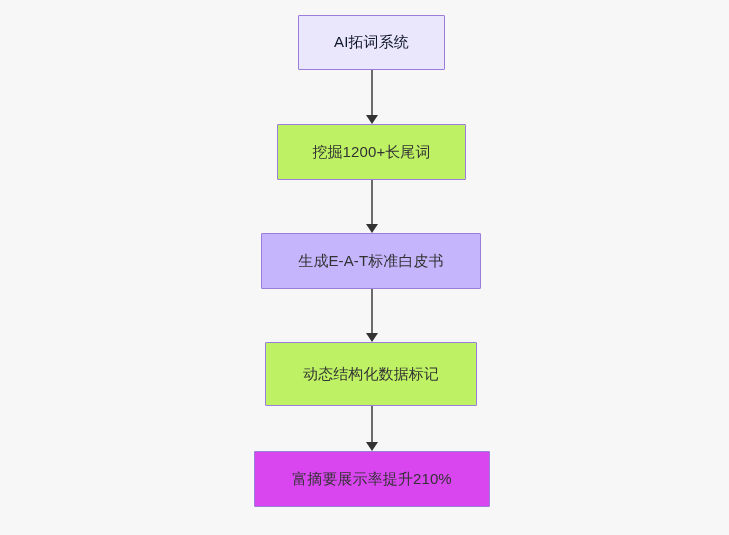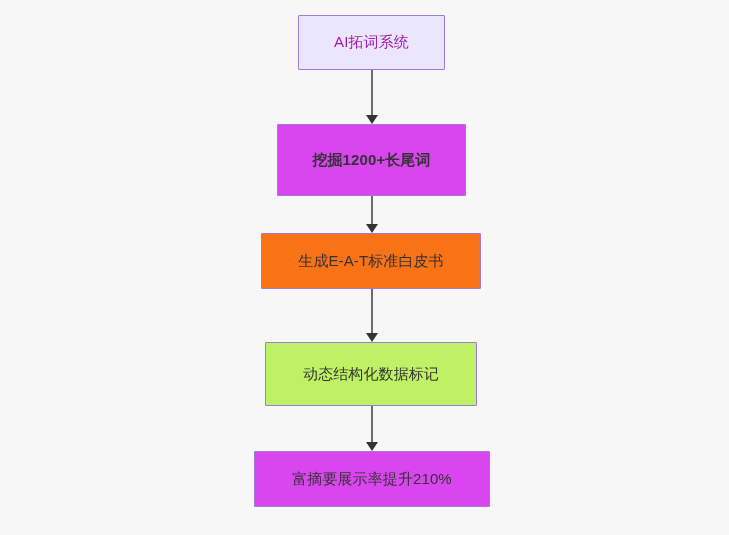--- a/index.html
+++ b/index.html
@@ -74,26 +74,26 @@
   <div class="edge-connector" id="edge-2" style="left: 371px; top: 289px; width: 2px; height: 53px;">
     <div class="edge-line" style="height: 46px; background: rgb(107, 107, 107);"></div>
     <div class="edge-arrowhead" style="top: 44px; border-top-color: rgb(51, 51, 51);"></div>
   </div>
   <div class="edge-connector" id="edge-3" style="left: 371px; top: 397px; width: 2px; height: 54px;">
     <div class="edge-line" style="height: 47px; background: rgb(107, 107, 107);"></div>
     <div class="edge-arrowhead" style="top: 45px; border-top-color: rgb(51, 51, 51);"></div>
   </div>
 
   <div class="node-box" id="node-0" style="left: 298px; top: 15px; width: 147px; height: 55px; background: rgb(234, 231, 252); border-color: rgb(154, 124, 219);">
-    <span class="node-label" style="color: #a21caf;">AI拓词系统</span>
+    <span class="node-label" style="color: #0f172a;">AI拓词系统</span>
   </div>
-  <div class="node-box" id="node-1" style="left: 277px; top: 124px; width: 189px; height: 72px; background: #d946ef; border-color: rgb(154, 124, 219); font-weight: bold;">
+  <div class="node-box" id="node-1" style="left: 277px; top: 124px; width: 189px; height: 56px; background: #bef264; border-color: rgb(154, 124, 219);">
     <span class="node-label" style="color: rgb(51, 51, 51);">挖掘1200+长尾词</span>
   </div>
-  <div class="node-box" id="node-2" style="left: 261px; top: 233px; width: 220px; height: 56px; background: #f97316; border-color: rgb(154, 124, 219);">
+  <div class="node-box" id="node-2" style="left: 261px; top: 233px; width: 220px; height: 56px; background: #c4b5fd; border-color: rgb(154, 124, 219);">
     <span class="node-label" style="color: rgb(51, 51, 51);">生成E-A-T标准白皮书</span>
   </div>
   <div class="node-box" id="node-3" style="left: 265px; top: 342px; width: 212px; height: 64px; background: #bef264; border-color: rgb(154, 124, 219);">
     <span class="node-label" style="color: rgb(51, 51, 51);">动态结构化数据标记</span>
   </div>
   <div class="node-box" id="node-4" style="left: 254px; top: 451px; width: 236px; height: 56px; background: #d946ef; border-color: rgb(154, 124, 219);">
     <span class="node-label" style="color: rgb(51, 51, 51);">富摘要展示率提升210%</span>
   </div>
 
 </div>

